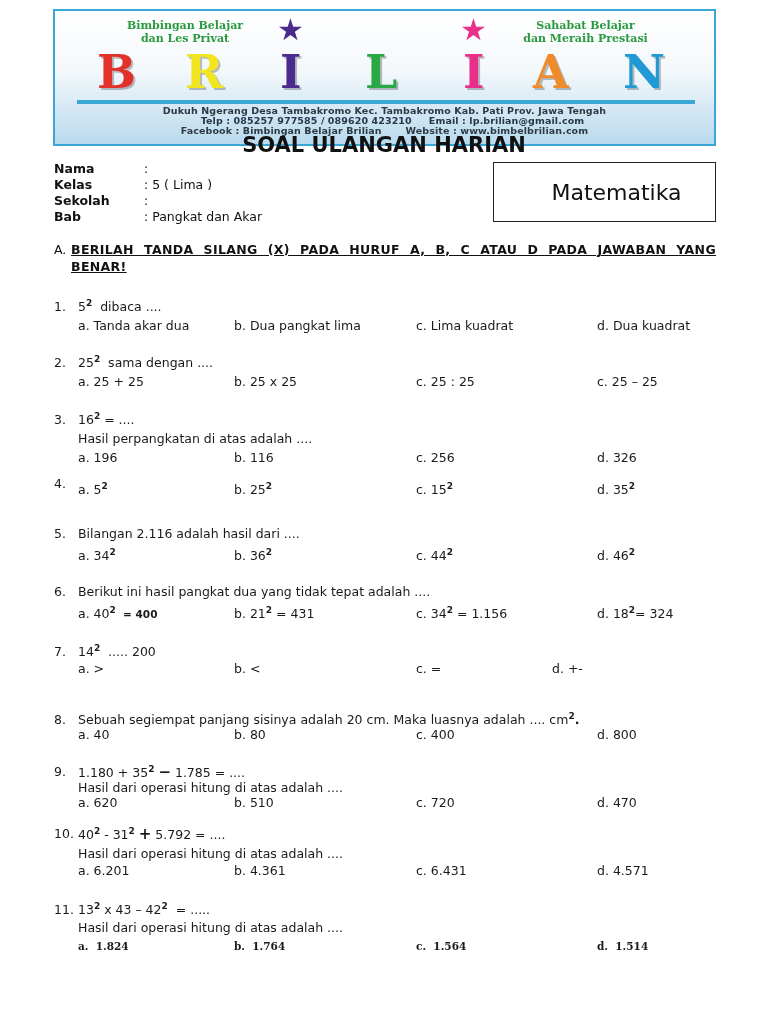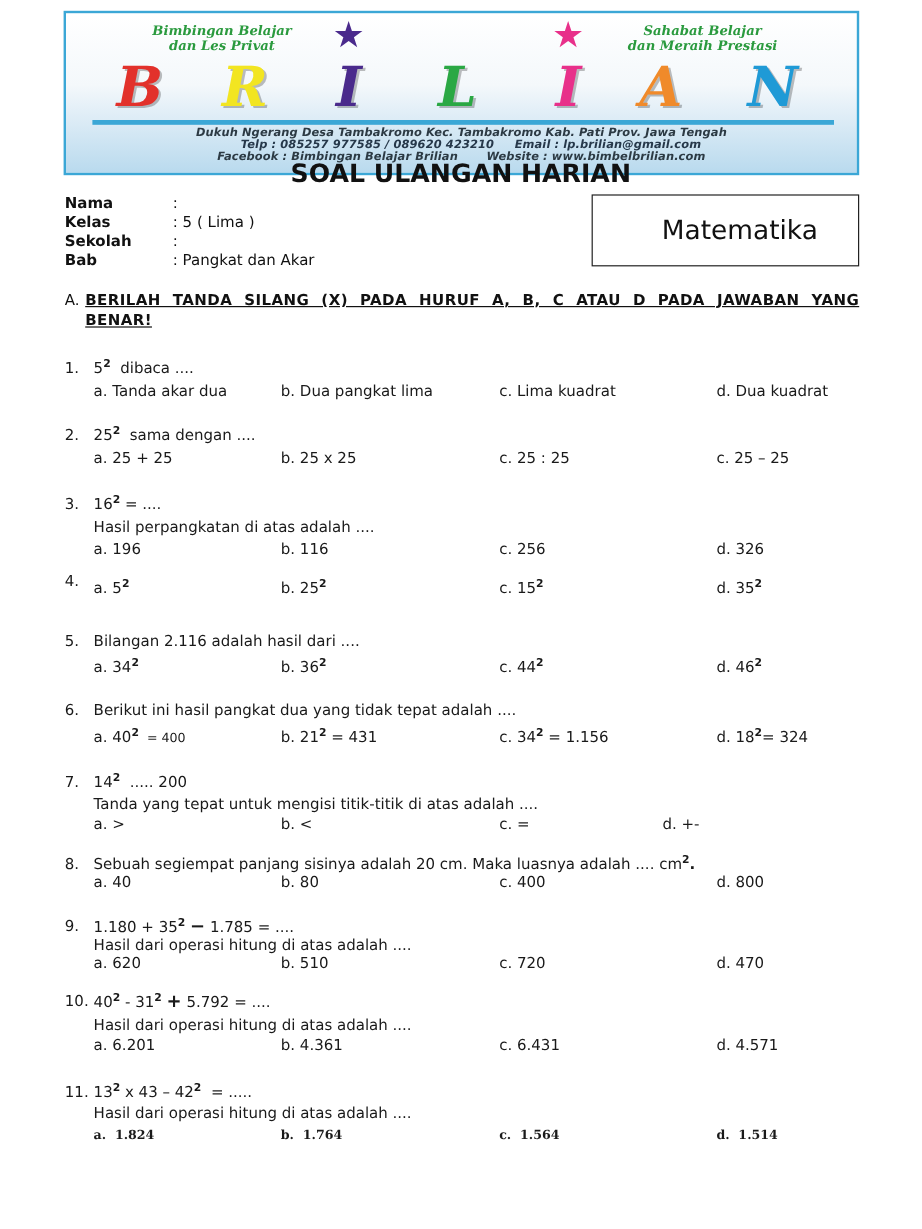--- a/index.html
+++ b/index.html
@@ -5,21 +5,20 @@
     * { box-sizing: border-box; margin: 0; padding: 0; }
     html, body { width: 768px; height: 1024px; background: #ffffff; overflow: hidden; }
     body { position: relative; font-family: "DejaVu Sans", sans-serif; color: #1a1a1a; font-size: 12.5px; }
 
     
     .banner {
       position: absolute; left: 53px; top: 9px; width: 663px; height: 137px;
       border: 2px solid #3ba7d6;
       background: linear-gradient(180deg, #ffffff 0%, #f4f8fb 45%, #d9eaf5 70%, #b9daee 100%);
       overflow: hidden;
-      font-style: italic;
     }
     .banner .tag {
       position: absolute; font-family: "DejaVu Serif", serif; font-weight: bold;
       color: #2a9a3e; font-size: 11px; line-height: 13px; text-align: center;
     }
     .banner .tag-left { left: 55px; top: 8px; width: 150px; }
     .banner .tag-right { left: 448px; top: 8px; width: 165px; }
     .banner .letter {
       position: absolute; top: 36px; font-family: "DejaVu Serif", serif; font-weight: bold;
       font-size: 46px; line-height: 50px;
@@ -65,21 +64,21 @@
     .q .num { position: absolute; left: 0; top: 0; }
     .q .stem { margin-left: 24px; white-space: pre; }
     .q .sub  { margin-left: 24px; }
     .q .opts { position: relative; height: 16px; margin-top: 3px; }
     .q .opt  { position: absolute; top: 0; white-space: pre; }
     .q .opt.o0 { left: 24px; }
     .q .opt.o1 { left: 180px; }
     .q .opt.o2 { left: 362px; }
     .q .opt.o3 { left: 543px; }
     sup { font-size: 9px; font-weight: bold; vertical-align: 5px; line-height: 0; }
-    .bold-small { font-weight: normal; font-size: 10.5px; }
+    .bold-small { font-weight: bold; font-size: 10.5px; }
     .serif-opts .opt { font-family: "DejaVu Serif", serif; font-weight: bold; font-size: 10.5px; }
     .big-op { font-weight: bold; font-size: 15px; }
   </style>
 </head>
 <body>
 
 <div class="banner">
   <div class="tag tag-left">
     <div>Bimbingan Belajar</div>
     <div>dan Les Privat</div>
@@ -203,21 +202,20 @@
     <span class="opt o0"><span>a. </span><span>40</span><sup>2</sup><span class="bold-small">  = 400</span></span>
     <span class="opt o1"><span>b. </span><span>21</span><sup>2</sup><span> = 431</span></span>
     <span class="opt o2"><span>c. </span><span>34</span><sup>2</sup><span> = 1.156</span></span>
     <span class="opt o3"><span>d. </span><span>18</span><sup>2</sup><span>= 324</span></span>
   </div>
 </div>
 
 <div class="q" style="top:644px;">
   <span class="num">7.</span>
   <div class="stem"><span>14</span><sup>2</sup><span>  ..... 200</span></div>
-  <div class="sub" style="margin-top:2px;">Tanda yang tepat untuk mengisi titik-titik di atas adalah ....</div>
   <div class="opts" style="margin-top:1px;">
     <span class="opt o0">a. &gt;</span>
     <span class="opt o1">b. &lt;</span>
     <span class="opt o2">c. =</span>
     <span class="opt" style="left:498px;">d. +-</span>
   </div>
 </div>
 
 <div class="q" style="top:712px;">
   <span class="num">8.</span>

